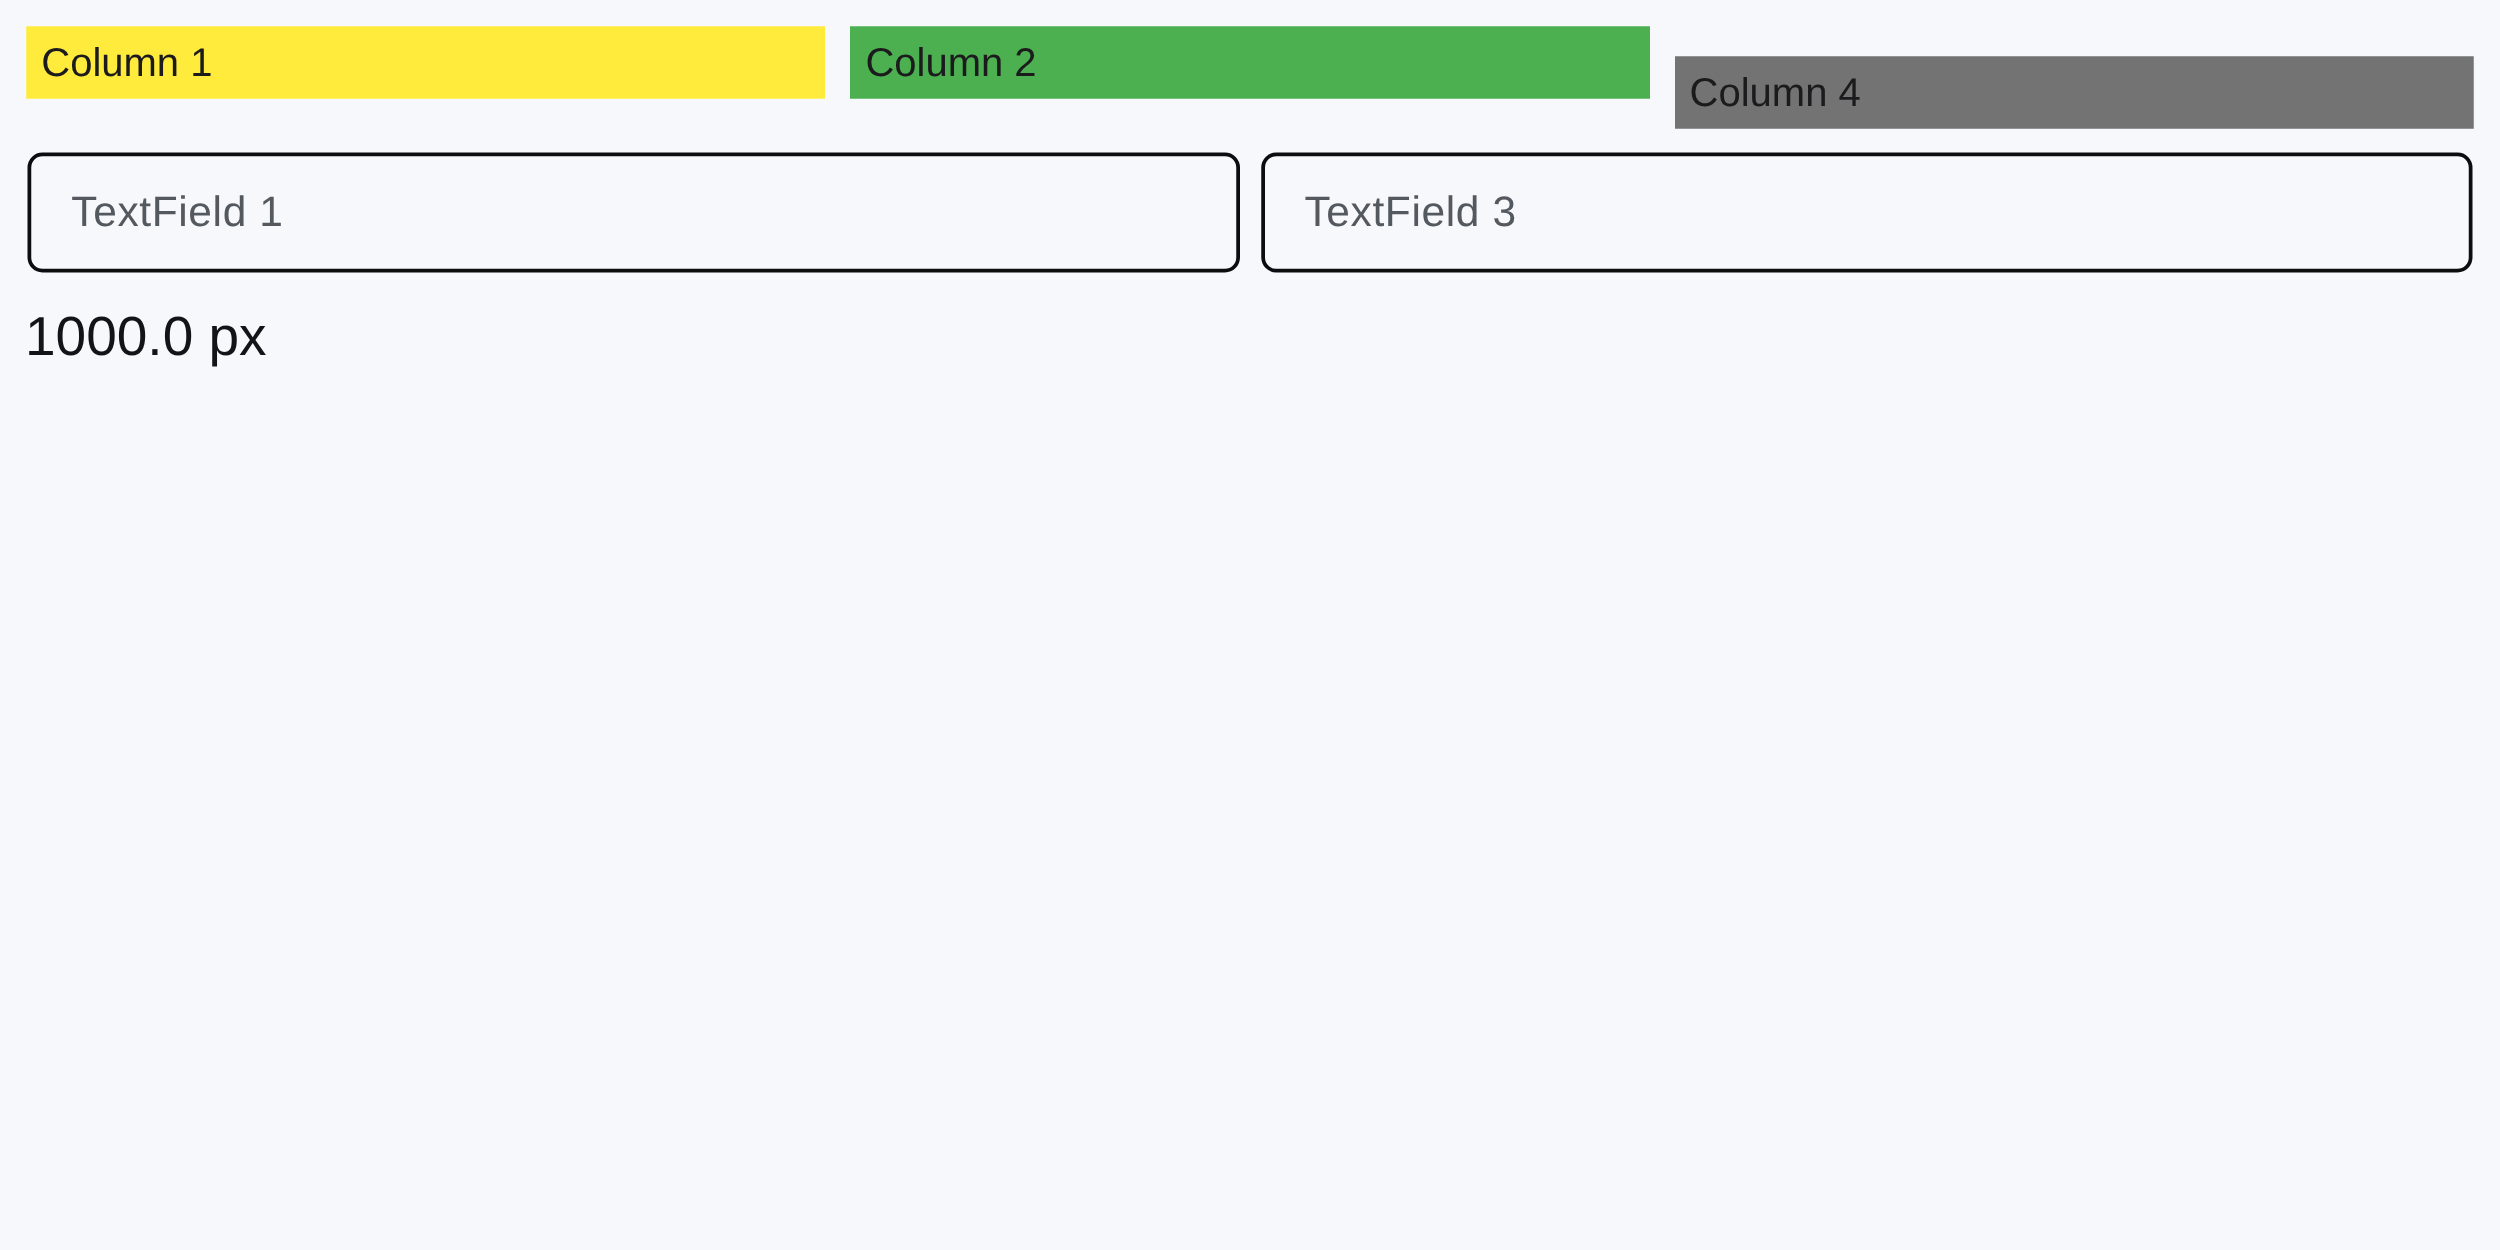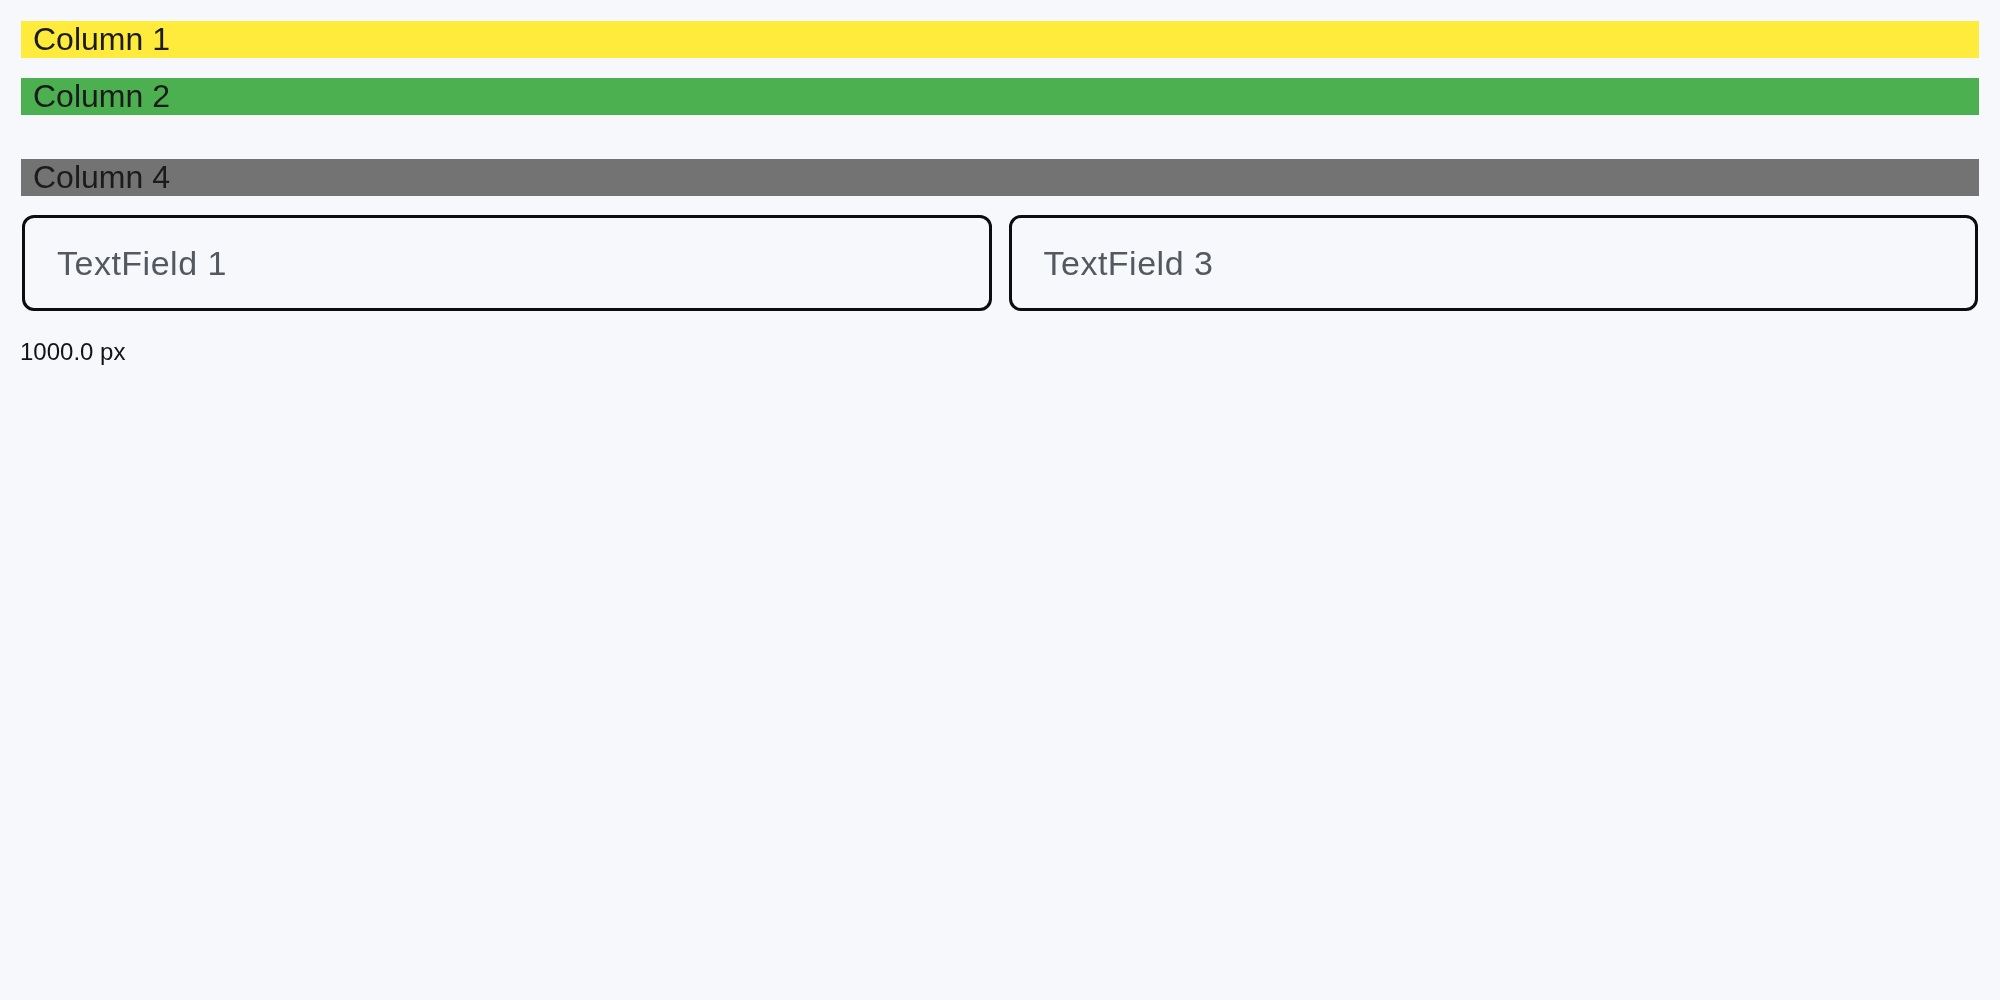--- a/index.html
+++ b/index.html
@@ -12,21 +12,20 @@
 
   body {
     background: #F7F8FC;
     font-family: "Liberation Sans", sans-serif;
   }
 
   .columns-row {
     display: flex;
     gap: 20px;
     padding: 21px 21px 0 21px;
-    flex-direction: column;
   }
 
   .column-header {
     flex: 1 1 0;
     height: 58px;
     display: flex;
     align-items: center;
     padding-left: 12px;
     font-size: 32px;
     color: #1B1B1D;
@@ -53,21 +52,21 @@
     min-width: 0;
   }
 
   .text-field::placeholder {
     color: #54595F;
     opacity: 1;
   }
 
   .width-label {
     margin: 27px 0 0 20px;
-    font-size: 24px;
+    font-size: 44px;
     color: #121417;
   }
 </style>
 </head>
 <body style="background: rgb(247, 248, 252);">
 
 <div class="columns-row">
   <div class="column-header" style="background-color: rgb(255, 235, 59);">Column 1</div>
   <div class="column-header" style="background-color: rgb(76, 175, 80);">Column 2</div>
   <div class="column-header" style="background-color: #737373; margin-top: 24px;">Column 4</div>

